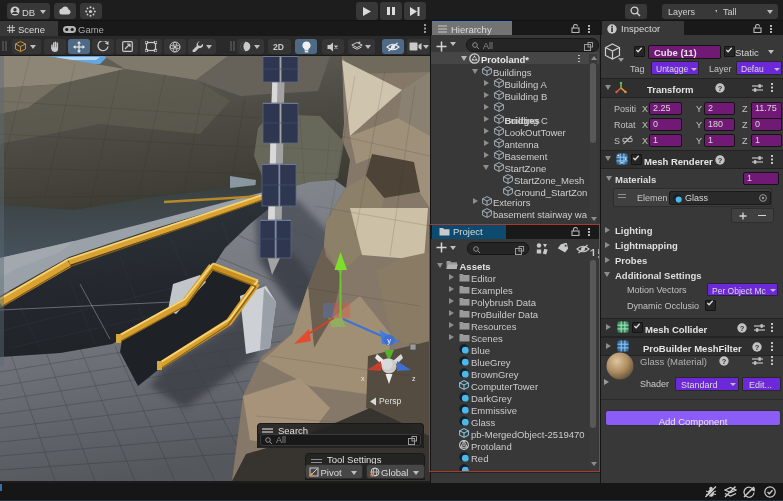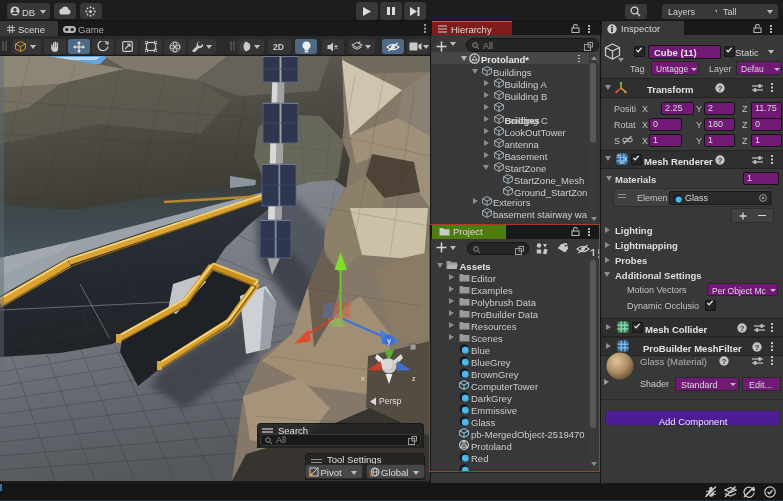--- a/index.html
+++ b/index.html
@@ -7,21 +7,21 @@
 .btn{position:absolute;background:#383838;border-radius:3px;}
 .row{position:absolute;white-space:nowrap;}
 .tri{position:absolute;width:0;height:0;}
 .tri-r{border-top:3.5px solid transparent;border-bottom:3.5px solid transparent;border-left:5px solid #8d8d8d;}
 .tri-d{border-left:3.5px solid transparent;border-right:3.5px solid transparent;border-top:5px solid #8d8d8d;}
 .dd{border-left:3px solid transparent;border-right:3px solid transparent;border-top:4px solid #bdbdbd;}
 .fld{position:absolute;background:#701a75;border:1px solid #141414;border-radius:2px;color:#d8d8d8;font-size:9px;line-height:11px;padding-left:3px;box-sizing:border-box;}
 .lbl{position:absolute;color:#c3c3c3;font-size:9px;}
 .hdr{position:absolute;left:600px;width:183px;background:#2f2f2f;border-top:1px solid #232323;border-bottom:1px solid #232323;box-sizing:border-box;}
 .bold{font-weight:bold;}
-.pill{position:absolute;background:#701a75;border:1px solid #272727;border-radius:1px;box-sizing:border-box;color:#dadada;font-size:8.5px;}
+.pill{position:absolute;background:#6d28d9;border:1px solid #272727;border-radius:1px;box-sizing:border-box;color:#dadada;font-size:8.5px;}
 .ck{position:absolute;width:9px;height:9px;background:#252525;border:1px solid #151515;border-radius:1px;}
 .ckm{position:absolute;left:1px;top:-1px;width:8px;height:8px;}
 </style></head>
 <body>
 
 <div class="abs" style="left:0;top:0;width:783px;height:21px;background:#1d1d1d;border-bottom:1px solid #131313;box-sizing:border-box;"></div>
 <div class="btn" style="left:7px;top:3px;width:43px;height:16px;">
   <svg class="abs" style="left:3px;top:3px;" width="10" height="10" viewBox="0 0 10 10">
       <circle cx="5" cy="5" r="4.5" fill="#cfcfcf"></circle>
       <circle cx="5" cy="3.8" r="1.7" fill="#383838"></circle>
@@ -465,21 +465,21 @@
         <line x1="1" y1="5" x2="9" y2="5" stroke="#cfcfcf" stroke-width="0.8"></line>
         <circle cx="2.2" cy="7.8" r="1.6" fill="none" stroke="#e07b39" stroke-width="1"></circle>
       </svg>
   <span class="abs" style="left:14px;top:1.5px;font-size:9.5px;color:#dcdcdc;">Global</span>
   <div class="tri dd" style="left:46px;top:5.5px;"></div>
 </div>
 </div>
 
 <div class="abs" style="left:430px;top:21px;width:170px;height:203px;background:#383838;border-left:1px solid #141414;box-sizing:border-box;overflow:hidden;" id="hierarchy">
 <div class="abs" style="left:0;top:0;width:170px;height:14px;background:#191919;"></div>
-<div class="abs" style="left:1px;top:0;width:80px;height:14px;background:#7f1d1d;border-top:1.5px solid #4f7cba;box-sizing:border-box;">
+<div class="abs" style="left:1px;top:0;width:80px;height:14px;background:#737373;border-top:1.5px solid #4f7cba;box-sizing:border-box;">
   <svg class="abs" style="left:6px;top:3px;" width="9" height="8" viewBox="0 0 9 8">
         <g stroke="#c0c0c0" stroke-width="1.1">
           <line x1="0" y1="1" x2="9" y2="1"></line>
           <line x1="0" y1="4" x2="9" y2="4"></line>
           <line x1="0" y1="7" x2="9" y2="7"></line>
         </g>
       </svg>
   <span class="abs" style="left:19px;top:1.5px;font-size:9.5px;color:#dadada;">Hierarchy</span>
 </div>
 <svg class="abs" style="left:140px;top:3px;" width="9" height="9" viewBox="0 0 9 9">
@@ -594,21 +594,21 @@
 </div>
 
 <div class="abs" style="left:158px;top:33px;width:8px;height:170px;background:#3a3a3a;"></div>
 <div class="abs" style="left:159px;top:42px;width:6px;height:80px;background:#585858;border-radius:3px;"></div>
 <div class="tri" style="left:159.5px;top:35px;border-left:3px solid transparent;border-right:3px solid transparent;border-bottom:4px solid #8d8d8d;"></div>
 <div class="tri" style="left:159.5px;top:196px;border-left:3px solid transparent;border-right:3px solid transparent;border-top:4px solid #8d8d8d;"></div>
 </div>
 
 <div class="abs" style="left:430px;top:224px;width:170px;height:248px;background:#383838;border-left:1px solid #141414;box-sizing:border-box;overflow:hidden;font-size:9.5px;color:#cccccc;" id="project">
 <div class="abs" style="left:0;top:0;width:170px;height:15px;background:#191919;"></div>
-<div class="abs" style="left:1px;top:0;width:74px;height:15px;background:#4d7c0f;">
+<div class="abs" style="left:1px;top:0;width:74px;height:15px;background:#0c4a6e;">
   <svg class="abs" style="left:7px;top:3px;" width="11" height="9" viewBox="0 0 11 9">
         <path d="M0.5 1 L4 1 L5.2 2.2 L10.5 2.2 L10.5 8.5 L0.5 8.5z" fill="#c9c9c9"></path>
       </svg>
   <span class="abs" style="left:21px;top:2px;font-size:9.5px;color:#dadada;">Project</span>
 </div>
 <svg class="abs" style="left:140px;top:3px;" width="9" height="9" viewBox="0 0 9 9">
       <rect x="1" y="4" width="7" height="4.5" fill="none" stroke="#b5b5b5" stroke-width="1.1"></rect>
       <path d="M2.5 4 V2.5 a2 2 0 0 1 4 0" fill="none" stroke="#b5b5b5" stroke-width="1.1"></path>
     </svg>
 <div class="abs" style="left:157px;top:4px;width:1.5px;height:1.5px;background:#b5b5b5;box-shadow:0 3px #b5b5b5,0 6px #b5b5b5;"></div>
@@ -804,21 +804,21 @@
         <line x1="0" y1="3" x2="11" y2="3"></line>
         <line x1="0" y1="7" x2="11" y2="7"></line>
       </g>
       <rect x="6.5" y="1.2" width="2.3" height="3.6" fill="#c3c3c3"></rect>
       <rect x="2" y="5.2" width="2.3" height="3.6" fill="#c3c3c3"></rect>
     </svg>
 <div class="abs" style="left:169.5px;top:62px;width:2px;height:2px;background:#c3c3c3;box-shadow:0 3.5px #c3c3c3,0 7px #c3c3c3;"></div>
 
 <span class="lbl" style="left:13px;top:82.5px;">Positi</span>
     <span class="lbl" style="left:41px;top:82.5px;">X</span>
-<div class="fld" style="left:60px;top:81px;width:33px;height:13px;">2.25</div>
+<div class="fld" style="left:48px;top:81px;width:33px;height:13px;">2.25</div>
 <span class="lbl" style="left:95px;top:82.5px;">Y</span>
     <div class="fld" style="left:103px;top:81px;width:31px;height:13px;">2</div>
 <span class="lbl" style="left:141px;top:82.5px;">Z</span>
     <div class="fld" style="left:150px;top:81px;width:31px;height:22px;">11.75</div>
 <span class="lbl" style="left:13px;top:98.5px;">Rotat</span>
     <span class="lbl" style="left:41px;top:98.5px;">X</span>
 <div class="fld" style="left:48px;top:97px;width:33px;height:13px;">0</div>
 <span class="lbl" style="left:95px;top:98.5px;">Y</span>
     <div class="fld" style="left:103px;top:97px;width:31px;height:13px;">180</div>
 <span class="lbl" style="left:141px;top:98.5px;">Z</span>
@@ -990,21 +990,21 @@
 <div class="pill" style="left:74px;top:355.5px;width:64px;height:14px;">
       <span class="abs" style="left:5px;top:2px;font-size:9px;">Standard</span>
       <div class="tri dd" style="left:54px;top:5.5px;border-top-width:3.5px;"></div>
     </div>
 <div class="pill" style="left:141px;top:355.5px;width:39px;height:14px;">
       <span class="abs" style="left:6px;top:2px;font-size:9px;">Edit...</span>
     </div>
 <div class="tri tri-r" style="left:3px;top:358px;border-left-color:#9a9a9a;"></div>
 
 <div class="abs" style="left:0;top:378px;width:183px;height:1px;background:#2b2b2b;"></div>
-<div class="abs" style="left:4px;top:389px;width:176px;height:16px;background:#4c1d95;border:1px solid #303030;border-radius:3px;box-sizing:border-box;text-align:center;"><span style="font-size:9.5px;color:#e8e8e8;line-height:14px;">Add Component</span></div>
+<div class="abs" style="left:4px;top:389px;width:176px;height:16px;background:#8b5cf6;border:1px solid #303030;border-radius:3px;box-sizing:border-box;text-align:center;"><span style="font-size:9.5px;color:#e8e8e8;line-height:14px;">Add Component</span></div>
 </div>
 
 <div class="abs" style="left:0;top:483px;width:783px;height:18px;background:#161617;" id="statusbar">
 <div class="abs" style="left:0;top:1px;width:2px;height:7px;background:#3a6ea5;"></div>
 <svg class="abs" style="left:705px;top:3px;" width="12" height="12" viewBox="0 0 12 12">
       <g fill="#cdcdcd">
         <ellipse cx="6" cy="7" rx="3" ry="3.7"></ellipse>
         <circle cx="6" cy="2.5" r="1.7"></circle>
         <line x1="1" y1="5" x2="3.4" y2="6" stroke="#cdcdcd" stroke-width="1"></line>
         <line x1="1" y1="8.5" x2="3.4" y2="8" stroke="#cdcdcd" stroke-width="1"></line>

